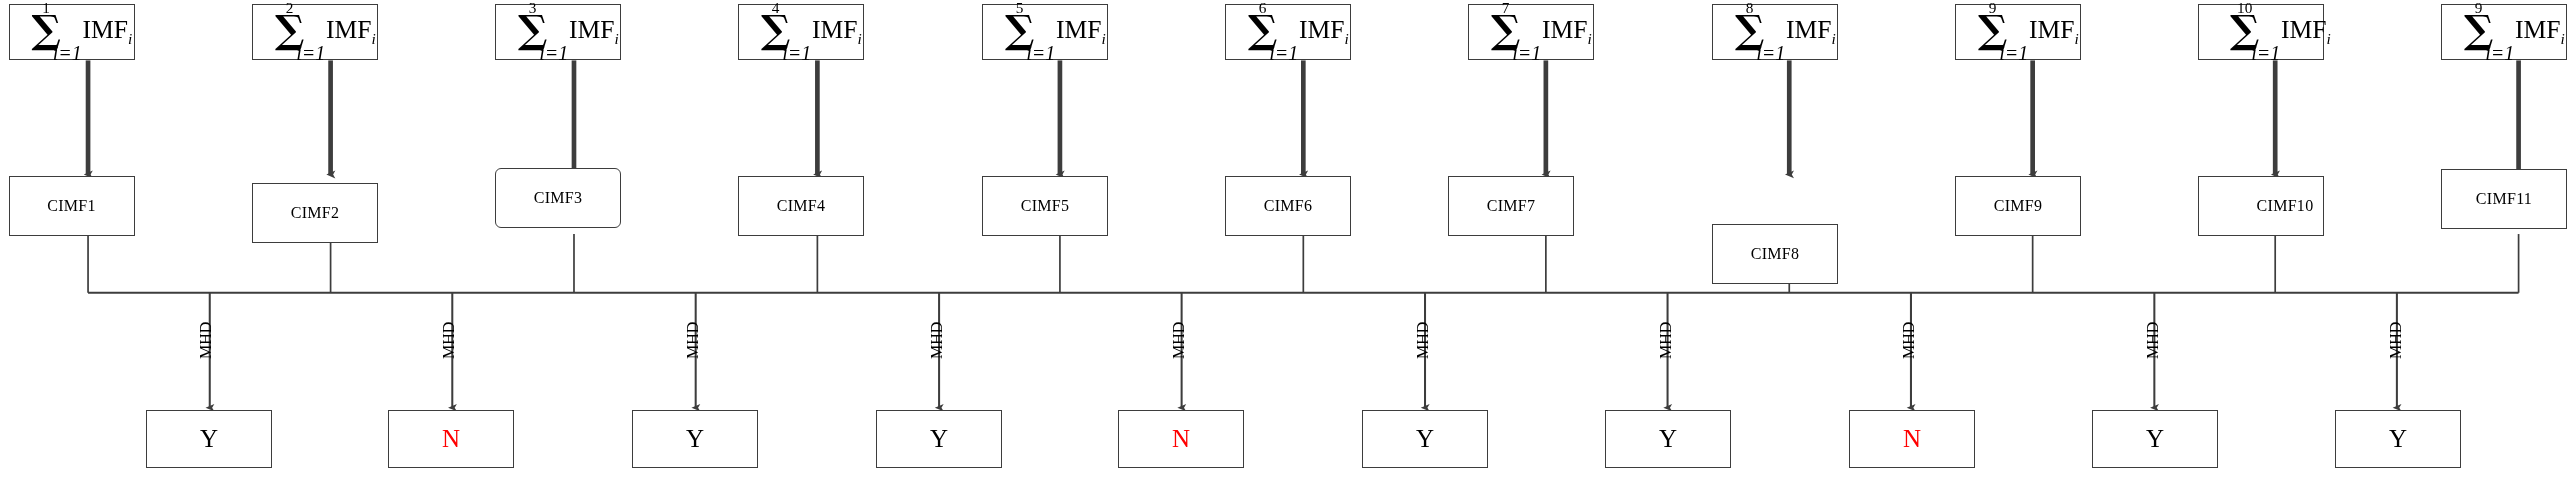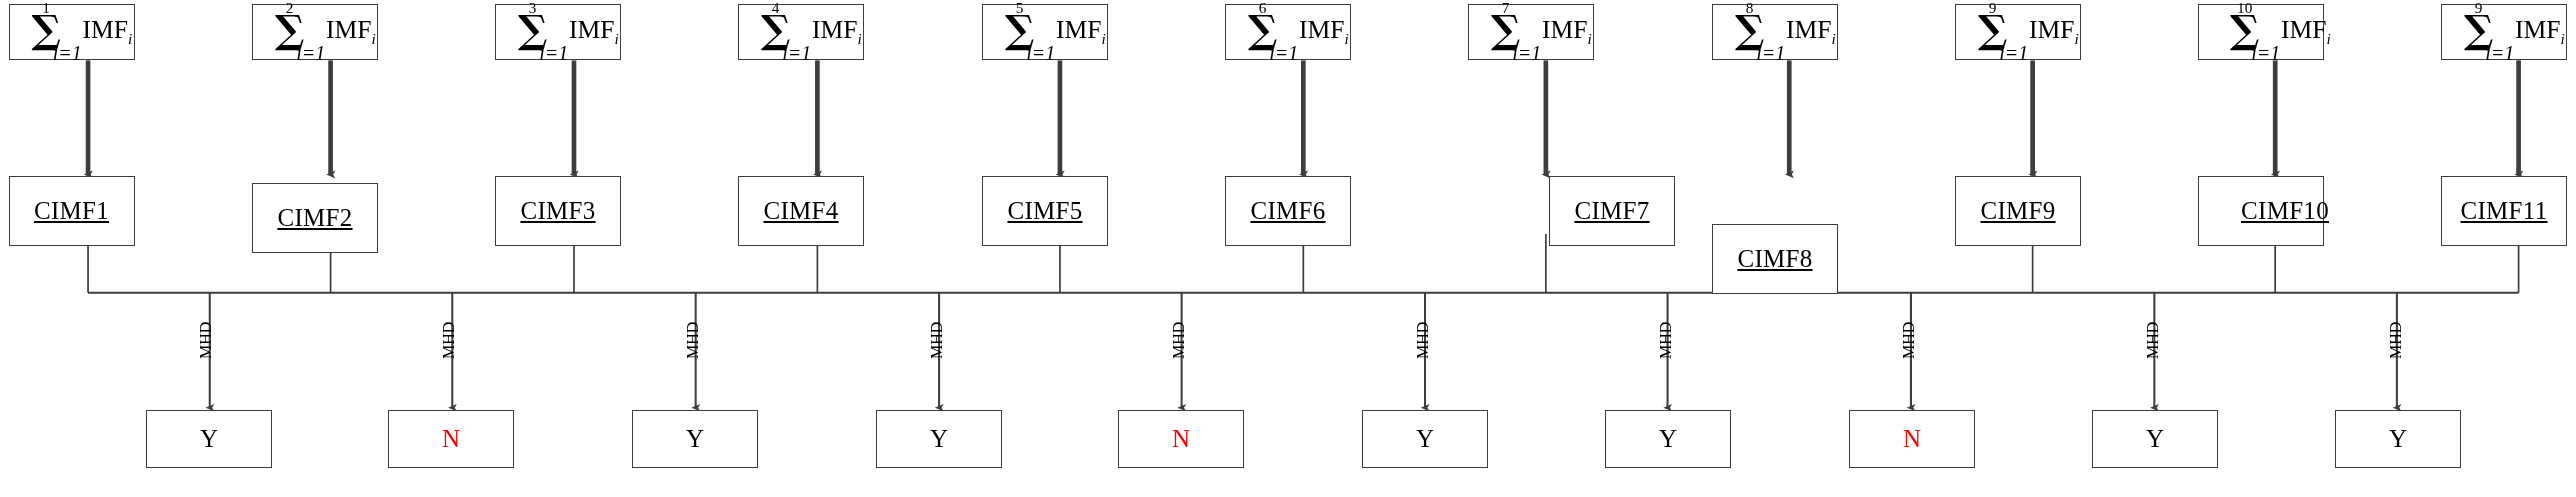--- a/index.html
+++ b/index.html
@@ -34,24 +34,23 @@
     align-items: center;
     justify-content: center;
     z-index: 3;
   }
   .sum-node {
     width: 126px;
     height: 56px;
   }
   .cimf-node {
     width: 126px;
-    height: 70px;
-    font-size: 25px;
+    height: 60px;
+    font-size: 16px;
     letter-spacing: 0.3px;
-    text-decoration: underline;
   }
   .res-node {
     width: 126px;
     height: 58px;
     font-size: 25px;
   }
   .res-node.neg { color: #ff0000; }
 
   
   .sigma-expr {
@@ -271,45 +270,45 @@
         </span>
       </div>
     </div>
   <div id="cimf-layer">
       <div class="node cimf-node" style="left: 8.5px; top: 176px;">
         <span>CIMF1</span>
       </div>
       <div class="node cimf-node" style="left: 252px; top: 183px;">
         <span>CIMF2</span>
       </div>
-      <div class="node cimf-node" style="left: 495px; top: 176px;">
+      <div class="node cimf-node" style="left: 495px; top: 168px; border-radius: 6px;">
         <span>CIMF3</span>
       </div>
       <div class="node cimf-node" style="left: 738px; top: 176px; text-align: right;">
         <span>CIMF4</span>
       </div>
       <div class="node cimf-node" style="left: 982px; top: 176px;">
         <span>CIMF5</span>
       </div>
       <div class="node cimf-node" style="left: 1225px; top: 176px;">
         <span>CIMF6</span>
       </div>
-      <div class="node cimf-node" style="left: 1549px; top: 176px;">
+      <div class="node cimf-node" style="left: 1448px; top: 176px;">
         <span>CIMF7</span>
       </div>
       <div class="node cimf-node" style="left: 1712px; top: 176px; margin-top: 48px;">
         <span>CIMF8</span>
       </div>
       <div class="node cimf-node" style="left: 1955px; top: 176px; justify-content: center;">
         <span>CIMF9</span>
       </div>
       <div class="node cimf-node" style="left: 2198px; top: 176px; padding-left: 48px;">
         <span>CIMF10</span>
       </div>
-      <div class="node cimf-node" style="left: 2441px; top: 176px;">
+      <div class="node cimf-node" style="left: 2441px; top: 169px;">
         <span>CIMF11</span>
       </div>
     </div>
   <div id="mhd-layer">
       <div class="mhd-label" style="left: 198px; top: 359px;">MHD</div>
       <div class="mhd-label" style="left: 441px; top: 359px;">MHD</div>
       <div class="mhd-label" style="left: 685px; top: 359px;">MHD</div>
       <div class="mhd-label" style="left: 929px; top: 359px;">MHD</div>
       <div class="mhd-label" style="left: 1171px; top: 359px;">MHD</div>
       <div class="mhd-label" style="left: 1415px; top: 359px;">MHD</div>

